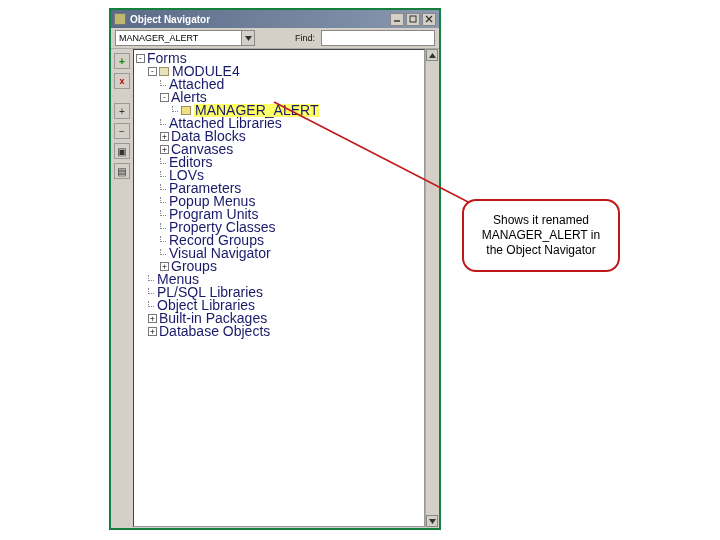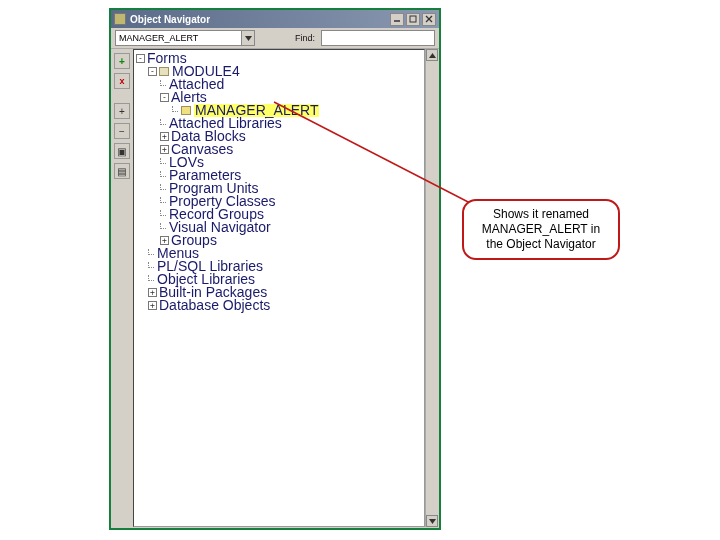--- a/index.html
+++ b/index.html
@@ -171,21 +171,21 @@
   .hl { background: #ffff66; padding: 0 1px; }
 
   .callout {
     position: absolute;
     left: 462px;
     top: 199px;
     width: 158px;
     border: 2px solid #c01818;
     border-radius: 14px;
     background: #fff;
-    padding: 6px 8px;
+    padding: 12px 8px;
     font-size: 12px;
     text-align: center;
     line-height: 1.25;
     color: #000;
     font-family: Arial, sans-serif;
   }
   .callout-line {
     position: absolute;
     pointer-events: none;
   }
@@ -291,27 +291,39 @@
         <div class="node">
             <span class="ind"></span>
             <span class="ind"></span>
             <span class="exp">+</span>
             <span class="lbl">Canvases</span>
           </div>
         <div class="node">
             <span class="ind"></span>
             <span class="ind"></span>
             <span class="twig"></span>
+            <span class="lbl">Editors</span>
+          </div>
+        <div class="node">
+            <span class="ind"></span>
+            <span class="ind"></span>
+            <span class="twig"></span>
             <span class="lbl">LOVs</span>
           </div>
         <div class="node">
             <span class="ind"></span>
             <span class="ind"></span>
             <span class="twig"></span>
             <span class="lbl">Parameters</span>
+          </div>
+        <div class="node">
+            <span class="ind"></span>
+            <span class="ind"></span>
+            <span class="twig"></span>
+            <span class="lbl">Popup Menus</span>
           </div>
         <div class="node">
             <span class="ind"></span>
             <span class="ind"></span>
             <span class="twig"></span>
             <span class="lbl">Program Units</span>
           </div>
         <div class="node">
             <span class="ind"></span>
             <span class="ind"></span>

